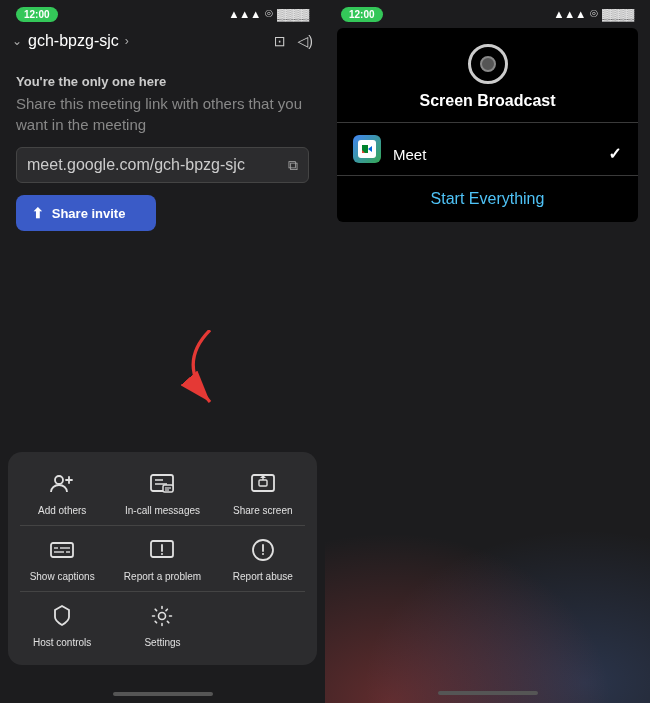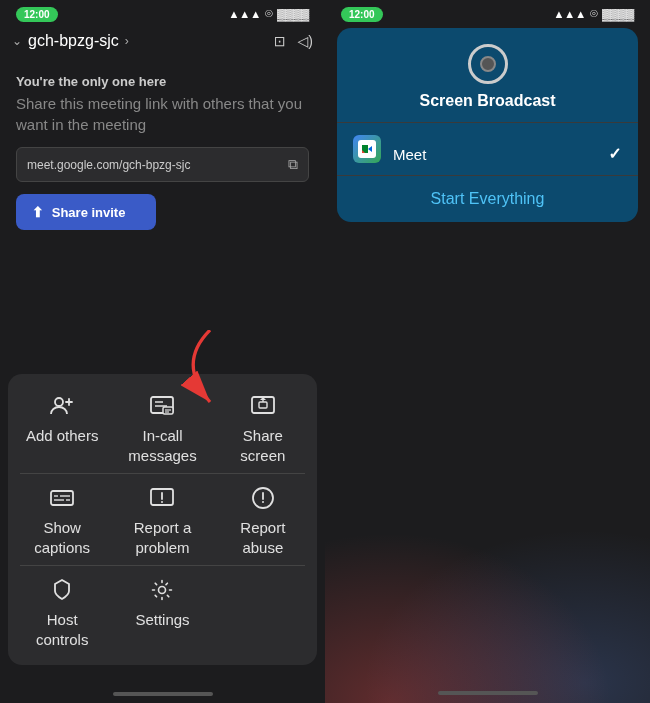--- a/index.html
+++ b/index.html
@@ -97,21 +97,21 @@
       display: flex;
       align-items: center;
       border: 1px solid #444;
       border-radius: 6px;
       padding: 8px 10px;
       margin-bottom: 12px;
       background: #2c2c2e;
     }
     .link-url {
       color: #ccc;
-      font-size: 12px;
+      font-size: 16px;
       flex: 1;
     }
     .copy-icon {
       color: #aaa;
       font-size: 14px;
     }
 
     .share-invite-btn {
       background: #3a5bc7;
       color: #fff;
@@ -167,22 +167,21 @@
       color: #e0e0e0;
       font-size: 22px;
       width: 32px;
       height: 32px;
       display: flex;
       align-items: center;
       justify-content: center;
     }
     .menu-item-label {
       color: #e0e0e0;
-      font-size: 15px;
-      text-align: center;
+      font-size: 10px;
       line-height: 1.3;
     }
 
     .menu-divider {
       height: 1px;
       background: #444;
       margin: 0 12px;
     }
 
     .home-indicator-left {
@@ -218,22 +217,22 @@
 
     .broadcast-warning {
       color: #d0d0d0;
       font-size: 12px;
       text-align: center;
       line-height: 1.5;
       padding: 30px 24px 20px;
     }
 
     .broadcast-modal {
-      background: #0c4a6e;
-      border-radius: 14px;
+      background: #000000;
+      border-radius: 6px;
       margin: 0 12px;
       overflow: hidden;
     }
 
     .broadcast-title-row {
       display: flex;
       flex-direction: column;
       align-items: center;
       padding: 16px 12px 12px;
       border-bottom: 1px solid #3a3a3a;

